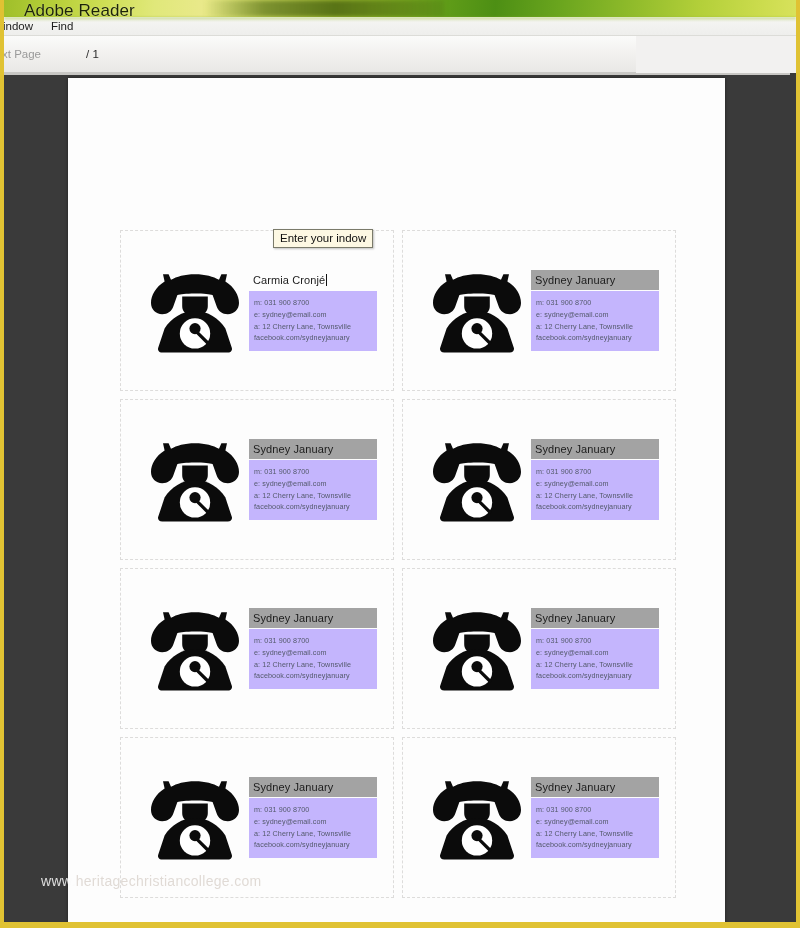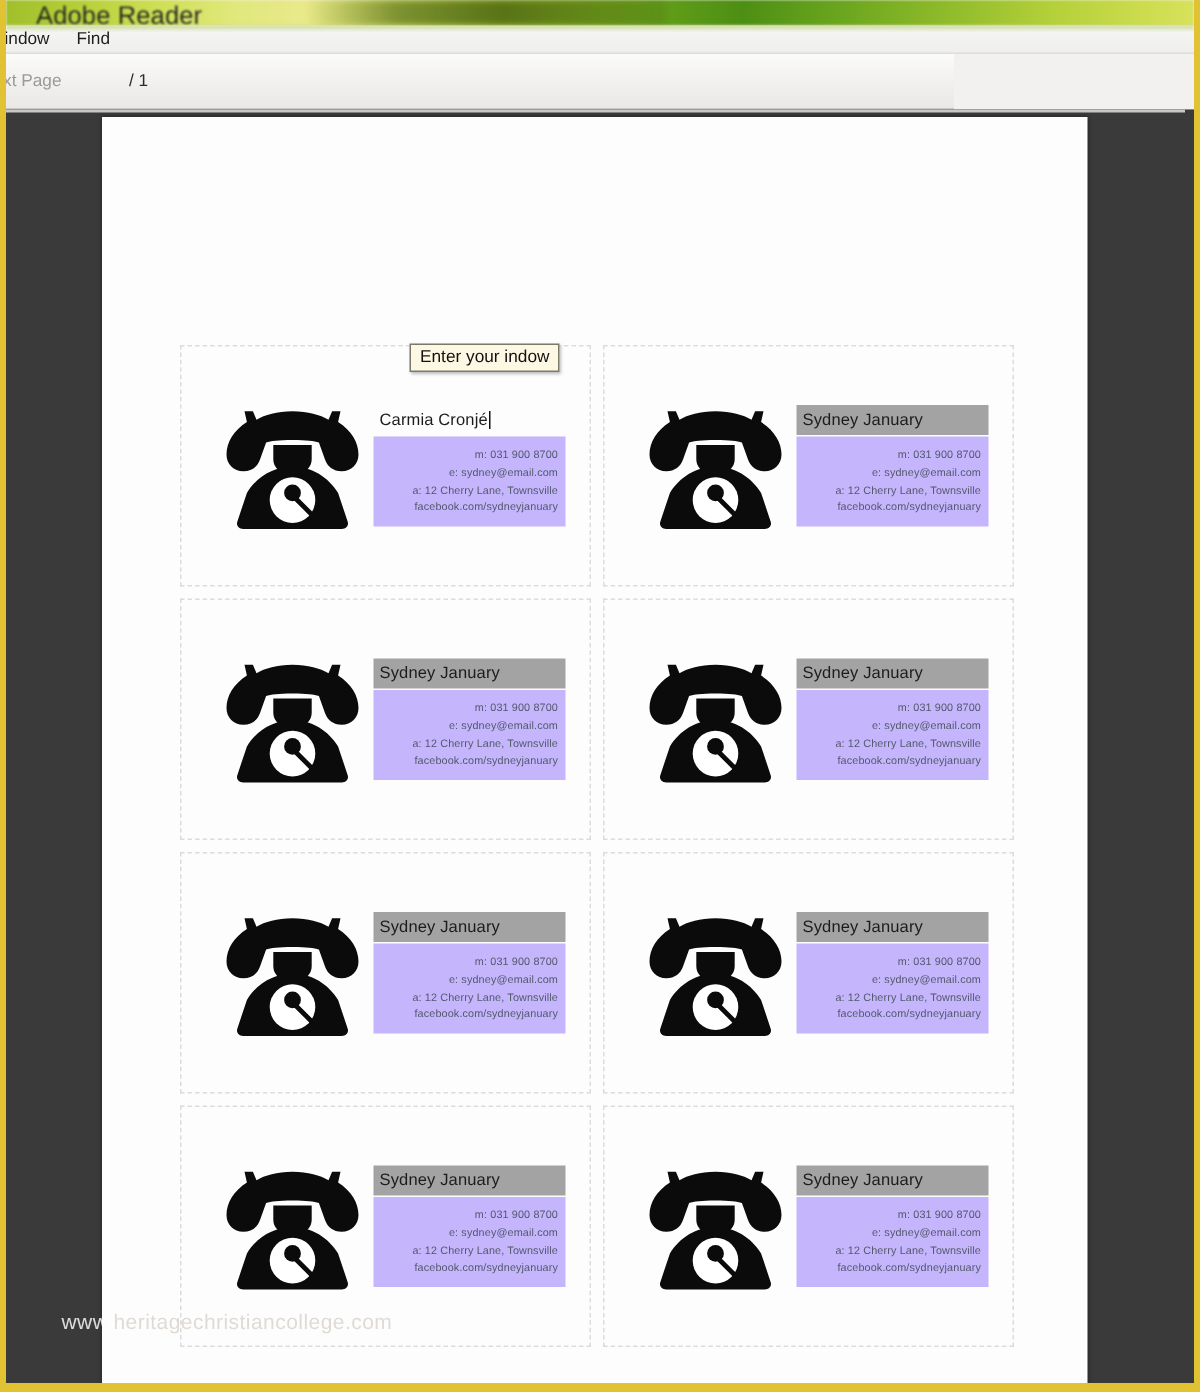--- a/index.html
+++ b/index.html
@@ -293,21 +293,20 @@
     position: relative;
     height: 161px;
     border: 1px dashed #dddcdb;
     background: #fdfdfd;
   }
   .card-inner {
     position: absolute;
     left: 0; top: 0; right: 0; bottom: 0;
     display: flex;
     align-items: center;
-    text-align: right;
   }
   .phone-icon {
     width: 96px;
     margin-left: 26px;
     flex: none;
   }
   .phone-icon svg { display: block; width: 96px; height: 84px; }
 
   .card-text {
     margin-left: 6px;

